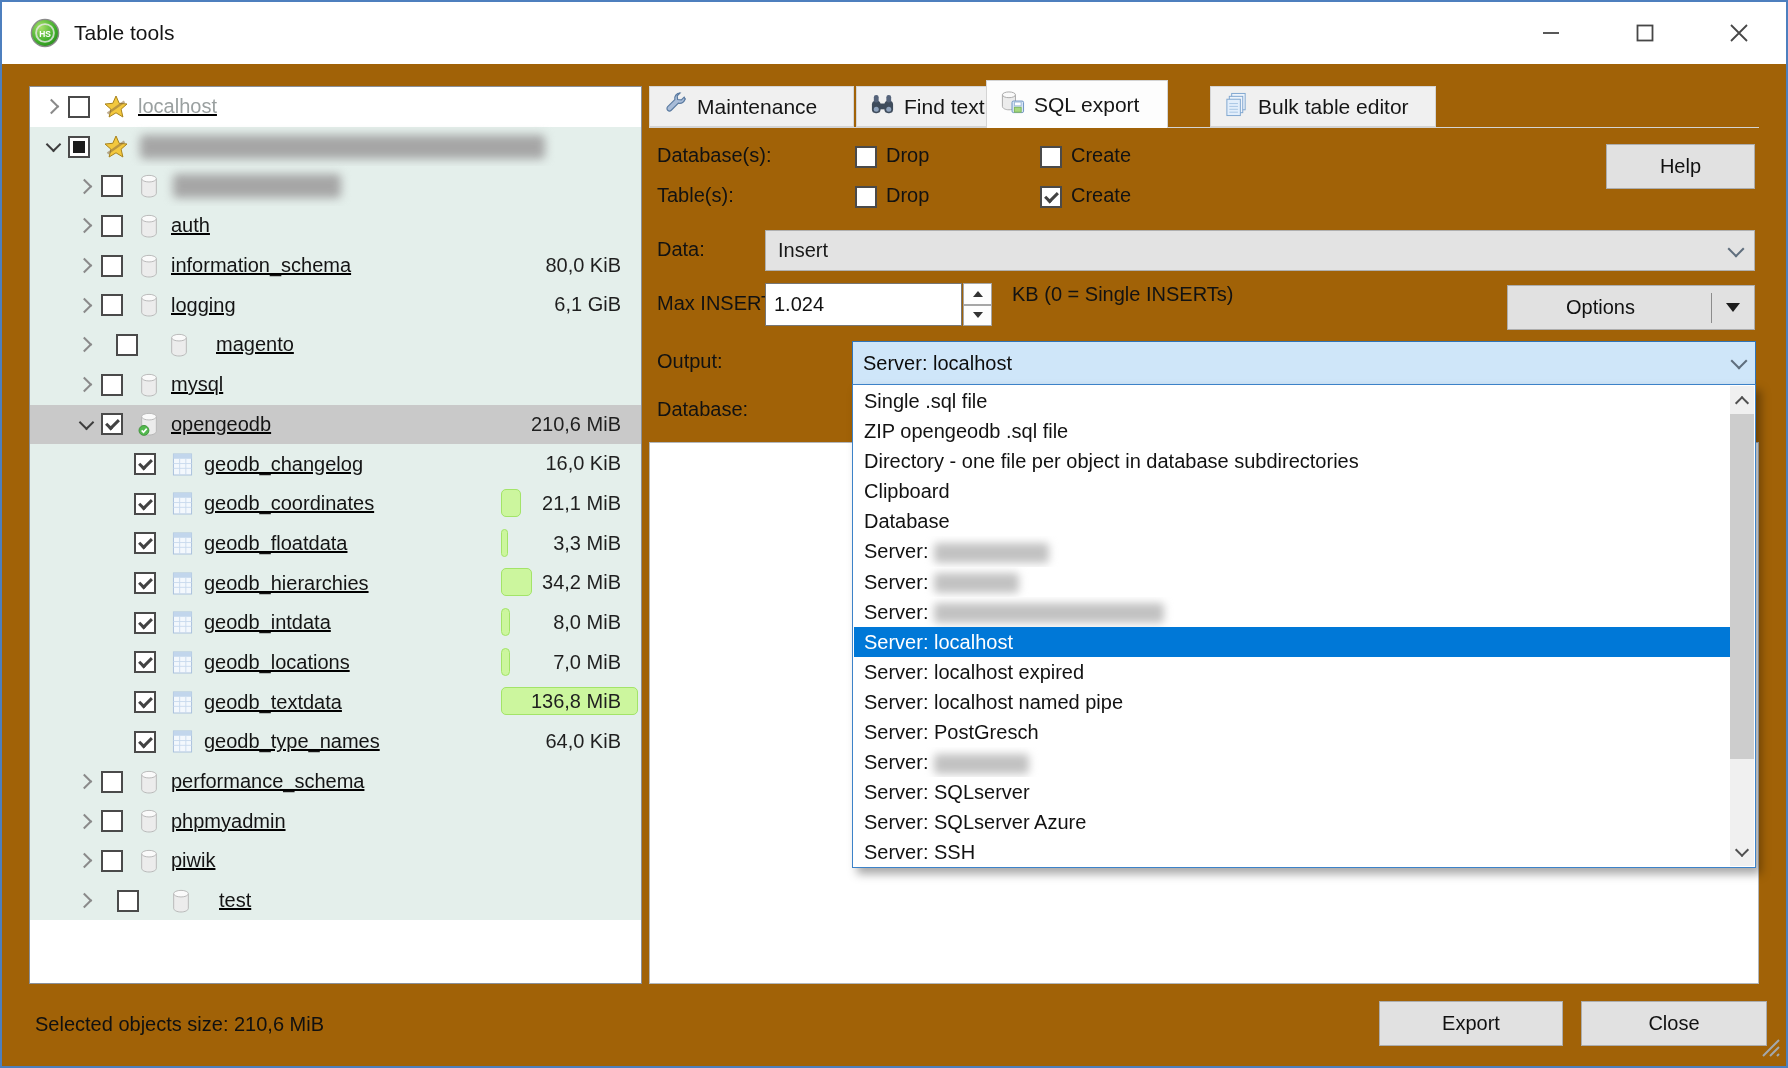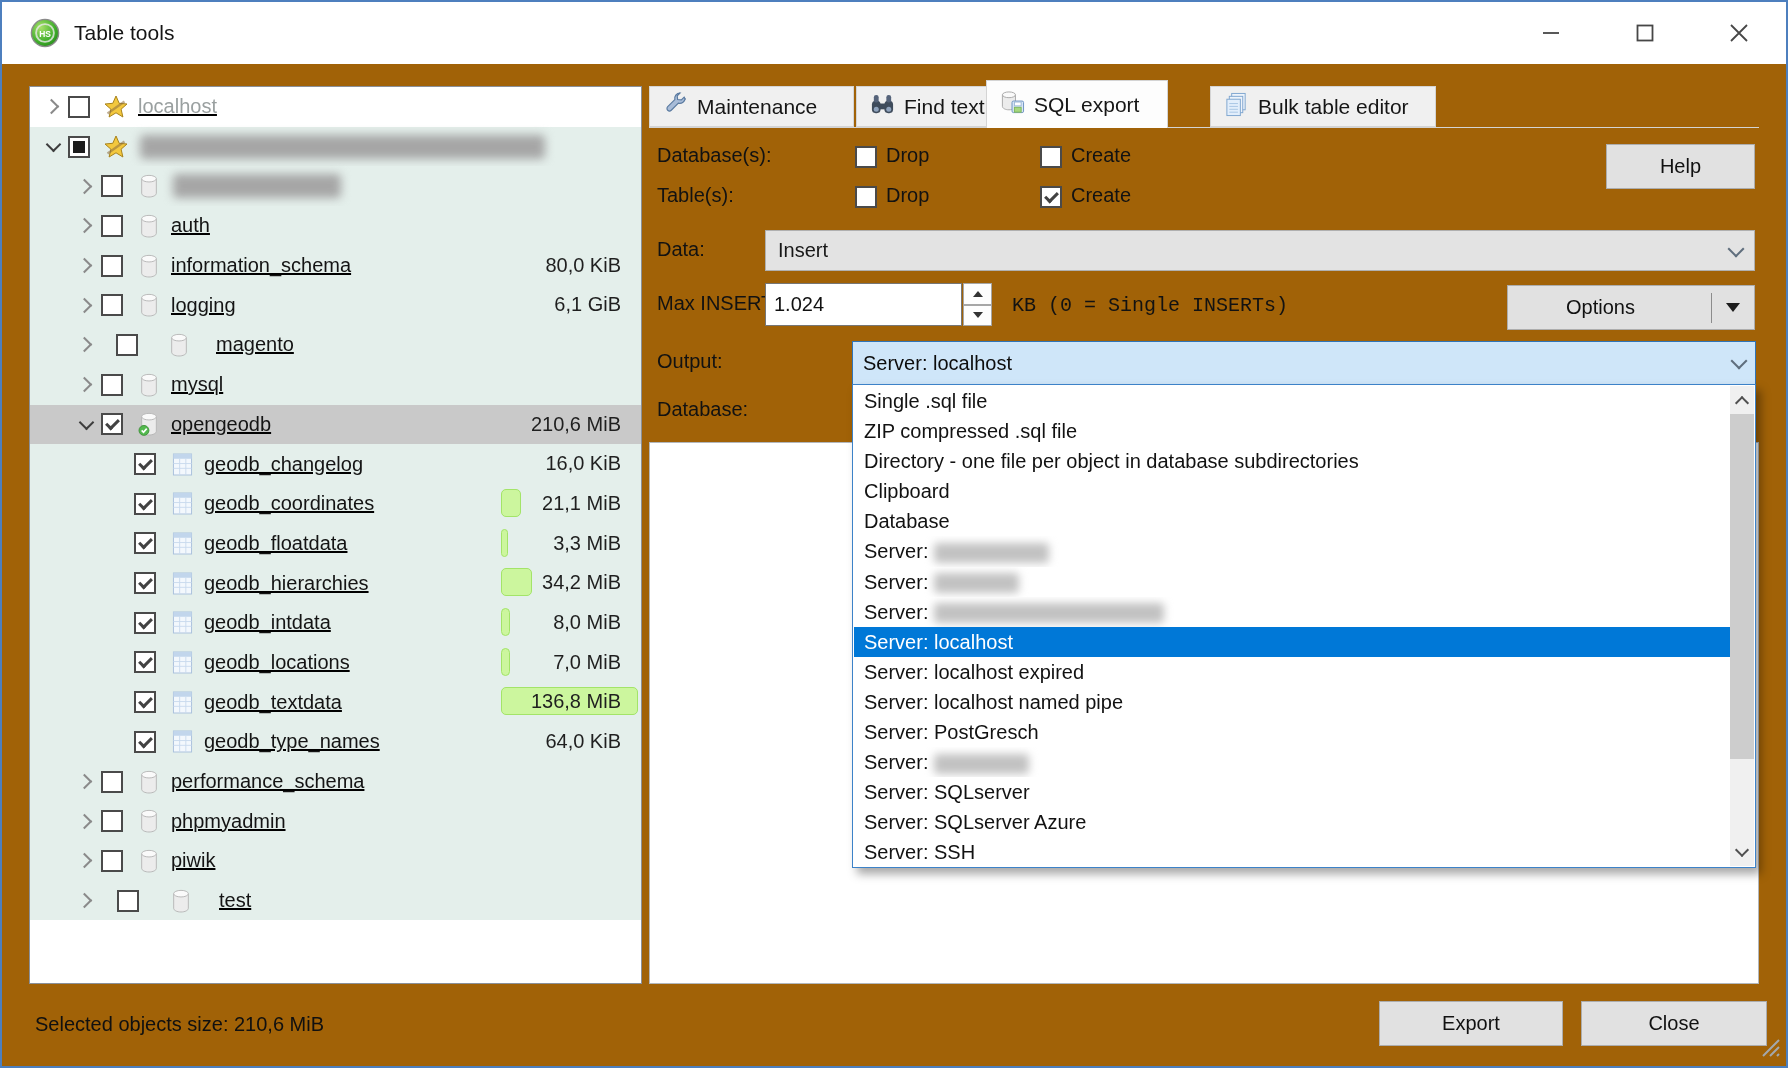--- a/index.html
+++ b/index.html
@@ -467,41 +467,41 @@
   <div class="flabel" style="left:655px;top:290px;">Max INSERT size:</div>
   <input class="maxinput" value="1.024" style="">
   <div class="spinner">
     <span class="spinbtn">
         <i class="arr-up"></i>
       </span>
     <span class="spinbtn">
         <i class="arr-dn"></i>
       </span>
   </div>
-  <div class="flabel" style="left:1010px;top:292px;font-family:Liberation Mono, monospace;">KB (0 = Single INSERTs)</div>
+  <div class="flabel" style="left:1010px;top:281px;">KB (0 = Single INSERTs)</div>
   <div class="btn" style="left:1505px;top:283px;width:248px;height:45px;">
     <span style="flex:1;text-align:center;">Options</span>
     <span class="optdivider"></span>
     <span class="optarrow"></span>
   </div>
 
   <div class="flabel" style="left:655px;top:348px;">Output:</div>
   <div class="combo-focus">
     <span>Server: localhost</span>
     <span class="combochev"></span>
   </div>
 
   <div class="flabel" style="left:655px;top:396px;">Database:</div>
 
   <div class="logbox"></div>
 
   <div class="dropdown">
     <div class="ditems" id="dropdown-items">
         <div class="ditem"><span>Single .sql file</span></div>
-        <div class="ditem"><span>ZIP compressed .sql file</span></div>
+        <div class="ditem"><span>ZIP opengeodb .sql file</span></div>
         <div class="ditem"><span>Directory - one file per object in database subdirectories</span></div>
         <div class="ditem"><span>Clipboard</span></div>
         <div class="ditem"><span>Database</span></div>
         <div class="ditem"><span>Server:</span><span class="blur" style="width: 115px;"></span></div>
         <div class="ditem"><span>Server:</span><span class="blur" style="width: 85px;"></span></div>
         <div class="ditem"><span>Server:</span><span class="blur" style="width: 230px;"></span></div>
         <div class="ditem sel"><span>Server: localhost</span></div>
         <div class="ditem"><span>Server: localhost expired</span></div>
         <div class="ditem"><span>Server: localhost named pipe</span></div>
         <div class="ditem"><span>Server: PostGresch</span></div>

